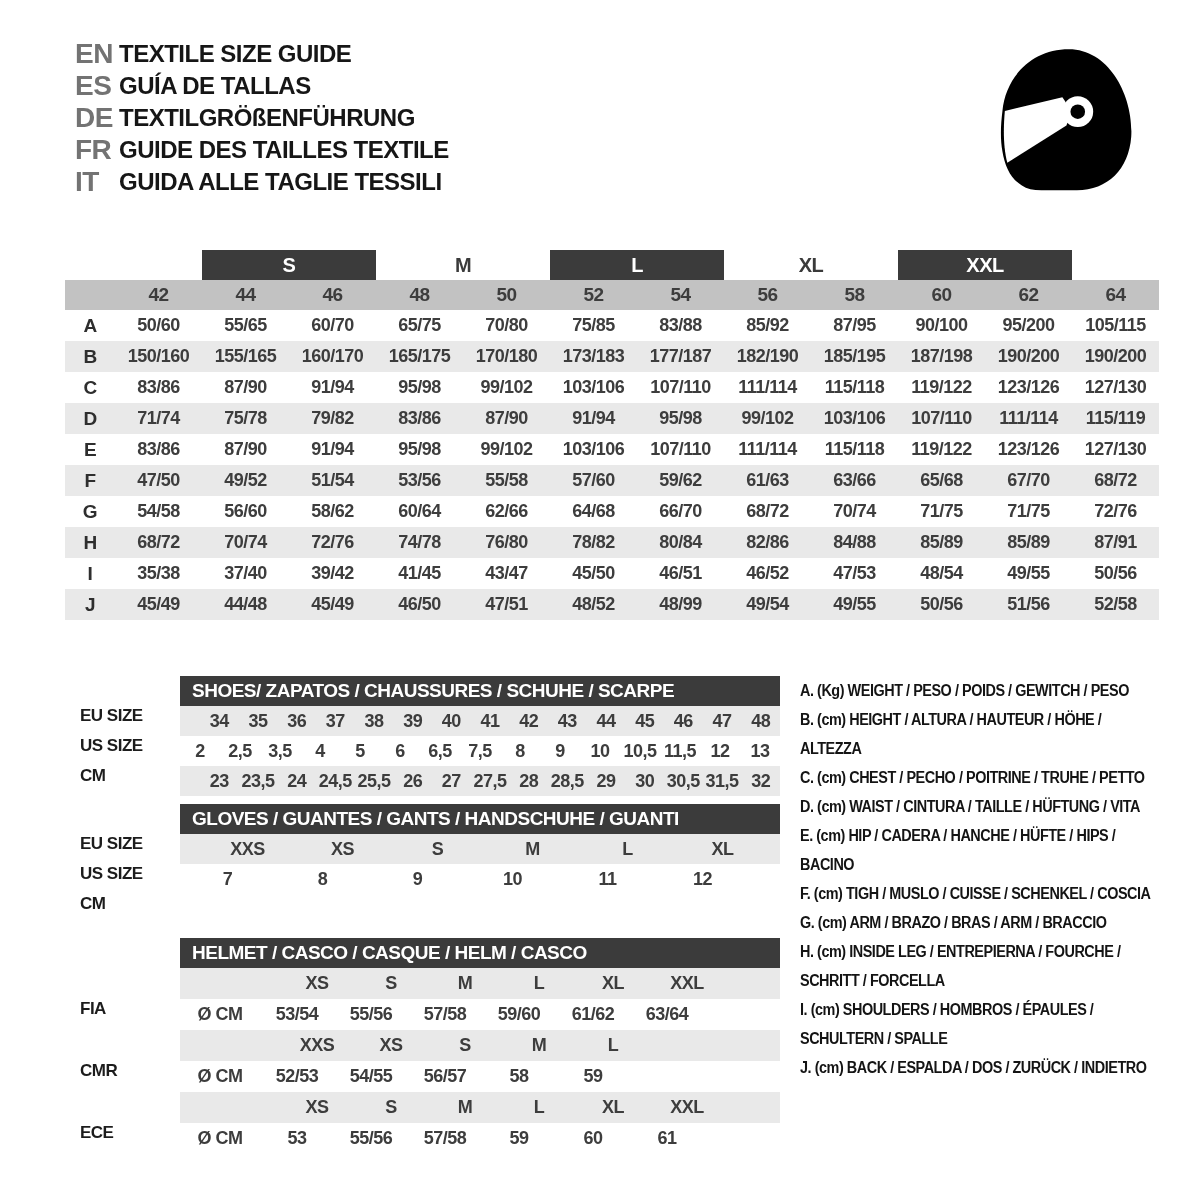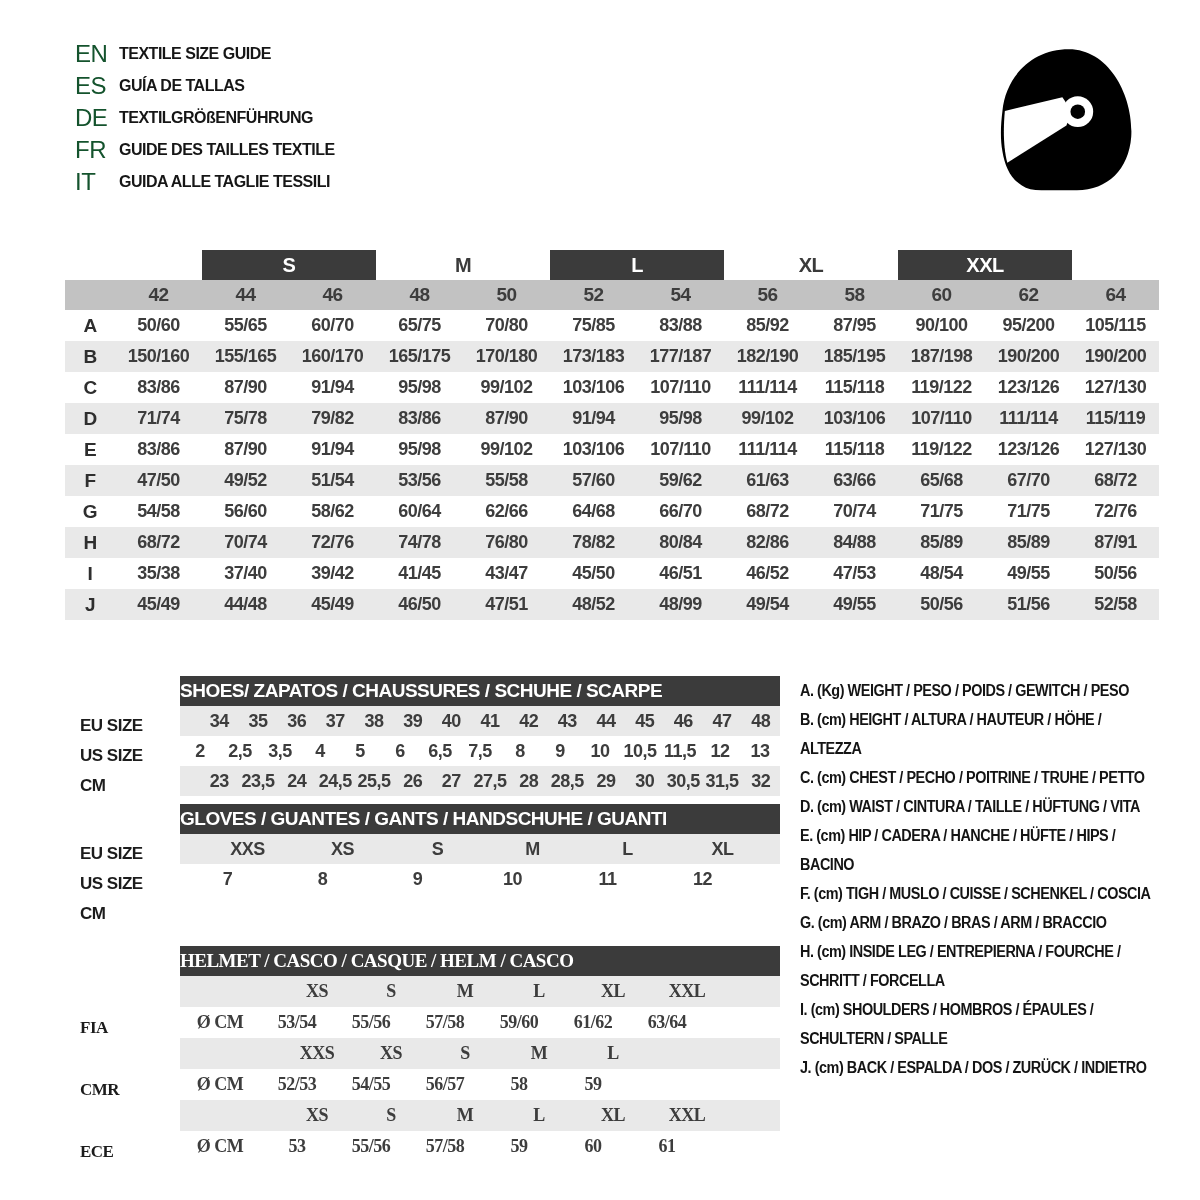--- a/index.html
+++ b/index.html
@@ -2,52 +2,52 @@
 <html><head>
 <meta charset="utf-8">
 <style>
   * { box-sizing: border-box; margin: 0; padding: 0; }
   body { background: #fff; font-family: "Liberation Sans", sans-serif; }
   .page { width: 1200px; height: 1200px; background: #fff; overflow: hidden; letter-spacing: -0.5px; color: #3a3a3a; }
 
   
   .top { display: flex; justify-content: space-between; align-items: flex-start; padding: 38px 52px 0 75px; }
   .lang-row { display: flex; line-height: 32px; }
-  .lang-code { width: 44px; font-weight: normal; font-size: 24px; color: #14532d; }
-  .lang-title { font-weight: bold; font-size: 16px; color: #161616; white-space: nowrap; }
+  .lang-code { width: 44px; font-weight: bold; font-size: 28px; color: #737373; }
+  .lang-title { font-weight: bold; font-size: 24px; color: #161616; white-space: nowrap; }
   .helmet-svg { width: 168px; height: 162px; }
 
   
   .textile { margin: 50px 0 0 65px; width: 1094px; }
   .t-grid { display: grid; grid-template-columns: 50px repeat(12, 1fr); align-items: center; text-align: center; }
   .t-grouprow { height: 30px; }
   .t-group { font-weight: bold; font-size: 20px; height: 30px; display: flex; align-items: center; justify-content: center; color: #3a3a3a; }
   .t-group.dark { background: #3b3b3b; color: #fff; }
   .t-colrow { height: 30px; background: #c2c2c2; }
   .t-col { font-weight: bold; font-size: 19px; color: #3d3d3d; }
   .t-row { display: grid; grid-template-columns: 50px repeat(12, 1fr); height: 31px; align-items: center; text-align: center; }
   .t-row:nth-child(even) { background: #e9e9e9; }
   .t-lbl { font-weight: bold; font-size: 19px; color: #2e2e2e; }
   .t-cell { font-weight: bold; font-size: 18px; color: #3d3d3d; white-space: nowrap; }
 
   
   .lower { display: flex; margin: 56px 0 0 60px; }
   .tables-col { width: 720px; }
   .section-title { margin-left: 120px; width: 600px; height: 30px; background: #3b3b3b; color: #fff;
-                   font-weight: bold; font-size: 19px; display: flex; align-items: center; padding-left: 0; white-space: nowrap; }
-  .sz-row { display: flex; height: 30px; align-items: flex-end; }
+                   font-weight: bold; font-size: 19px; display: flex; align-items: center; padding-left: 12px; white-space: nowrap; }
+  .sz-row { display: flex; height: 30px; align-items: flex-start; }
   .sz-label { width: 120px; padding-left: 20px; font-weight: bold; font-size: 17px; color: #1c1c1c; white-space: nowrap; }
   .sz-grid { width: 600px; height: 100%; display: grid; align-items: center; text-align: center; }
   .sz-grid.shaded { background: #e9e9e9; padding-left: 20px; }
   .sz-cell { font-weight: bold; font-size: 18px; color: #3d3d3d; white-space: nowrap; }
   .cols15 { grid-template-columns: repeat(15, 1fr); }
   .cols6  { grid-template-columns: repeat(6, 95px) 1fr; }
   .hcols  { grid-template-columns: 80px repeat(6, 74px) 1fr; }
   .gloves-block { margin-top: 8px; }
-  .helmet-block { margin-top: 22px; font-family: Liberation Serif, serif; }
+  .helmet-block { margin-top: 14px; }
   .helmet-block .sz-row { height: 31px; }
 
   
   .legend { margin-left: 20px; width: 440px; transform: scaleX(0.9); transform-origin: left top; }
   .legend-item { font-weight: bold; font-size: 16px; line-height: 29px; color: #141414; }
 </style>
 </head>
 <body>
 
 <div class="page">

